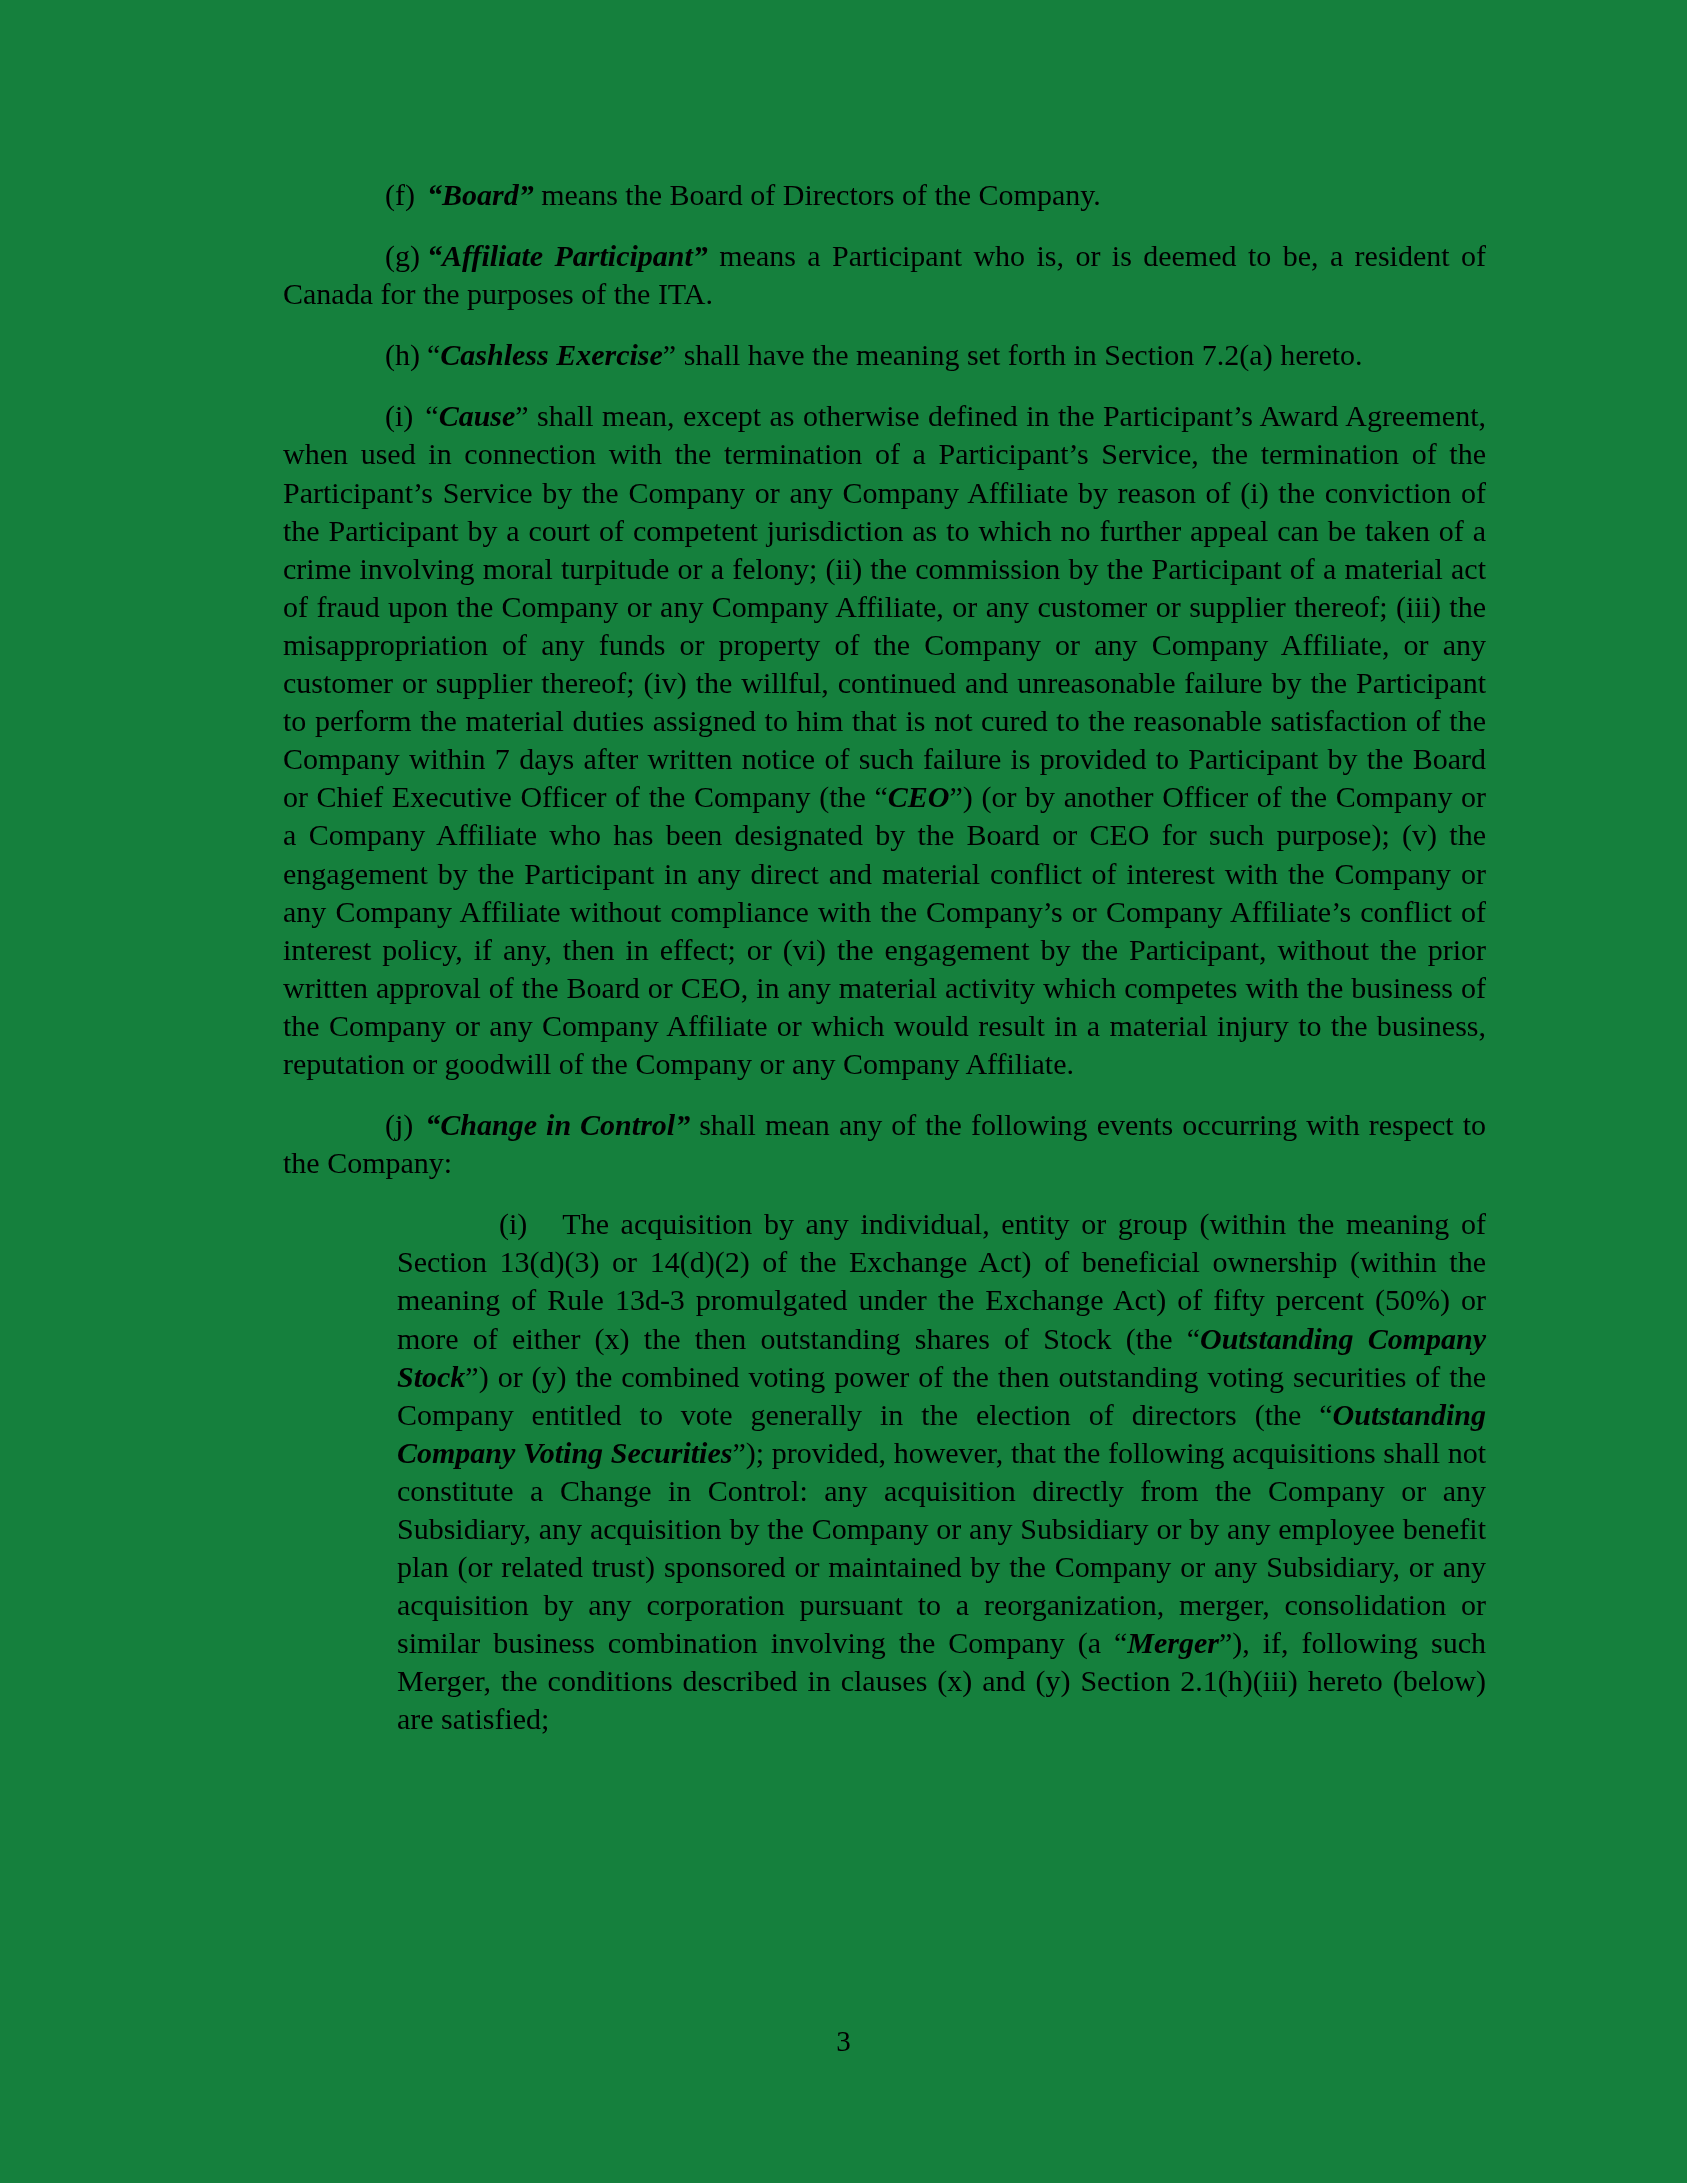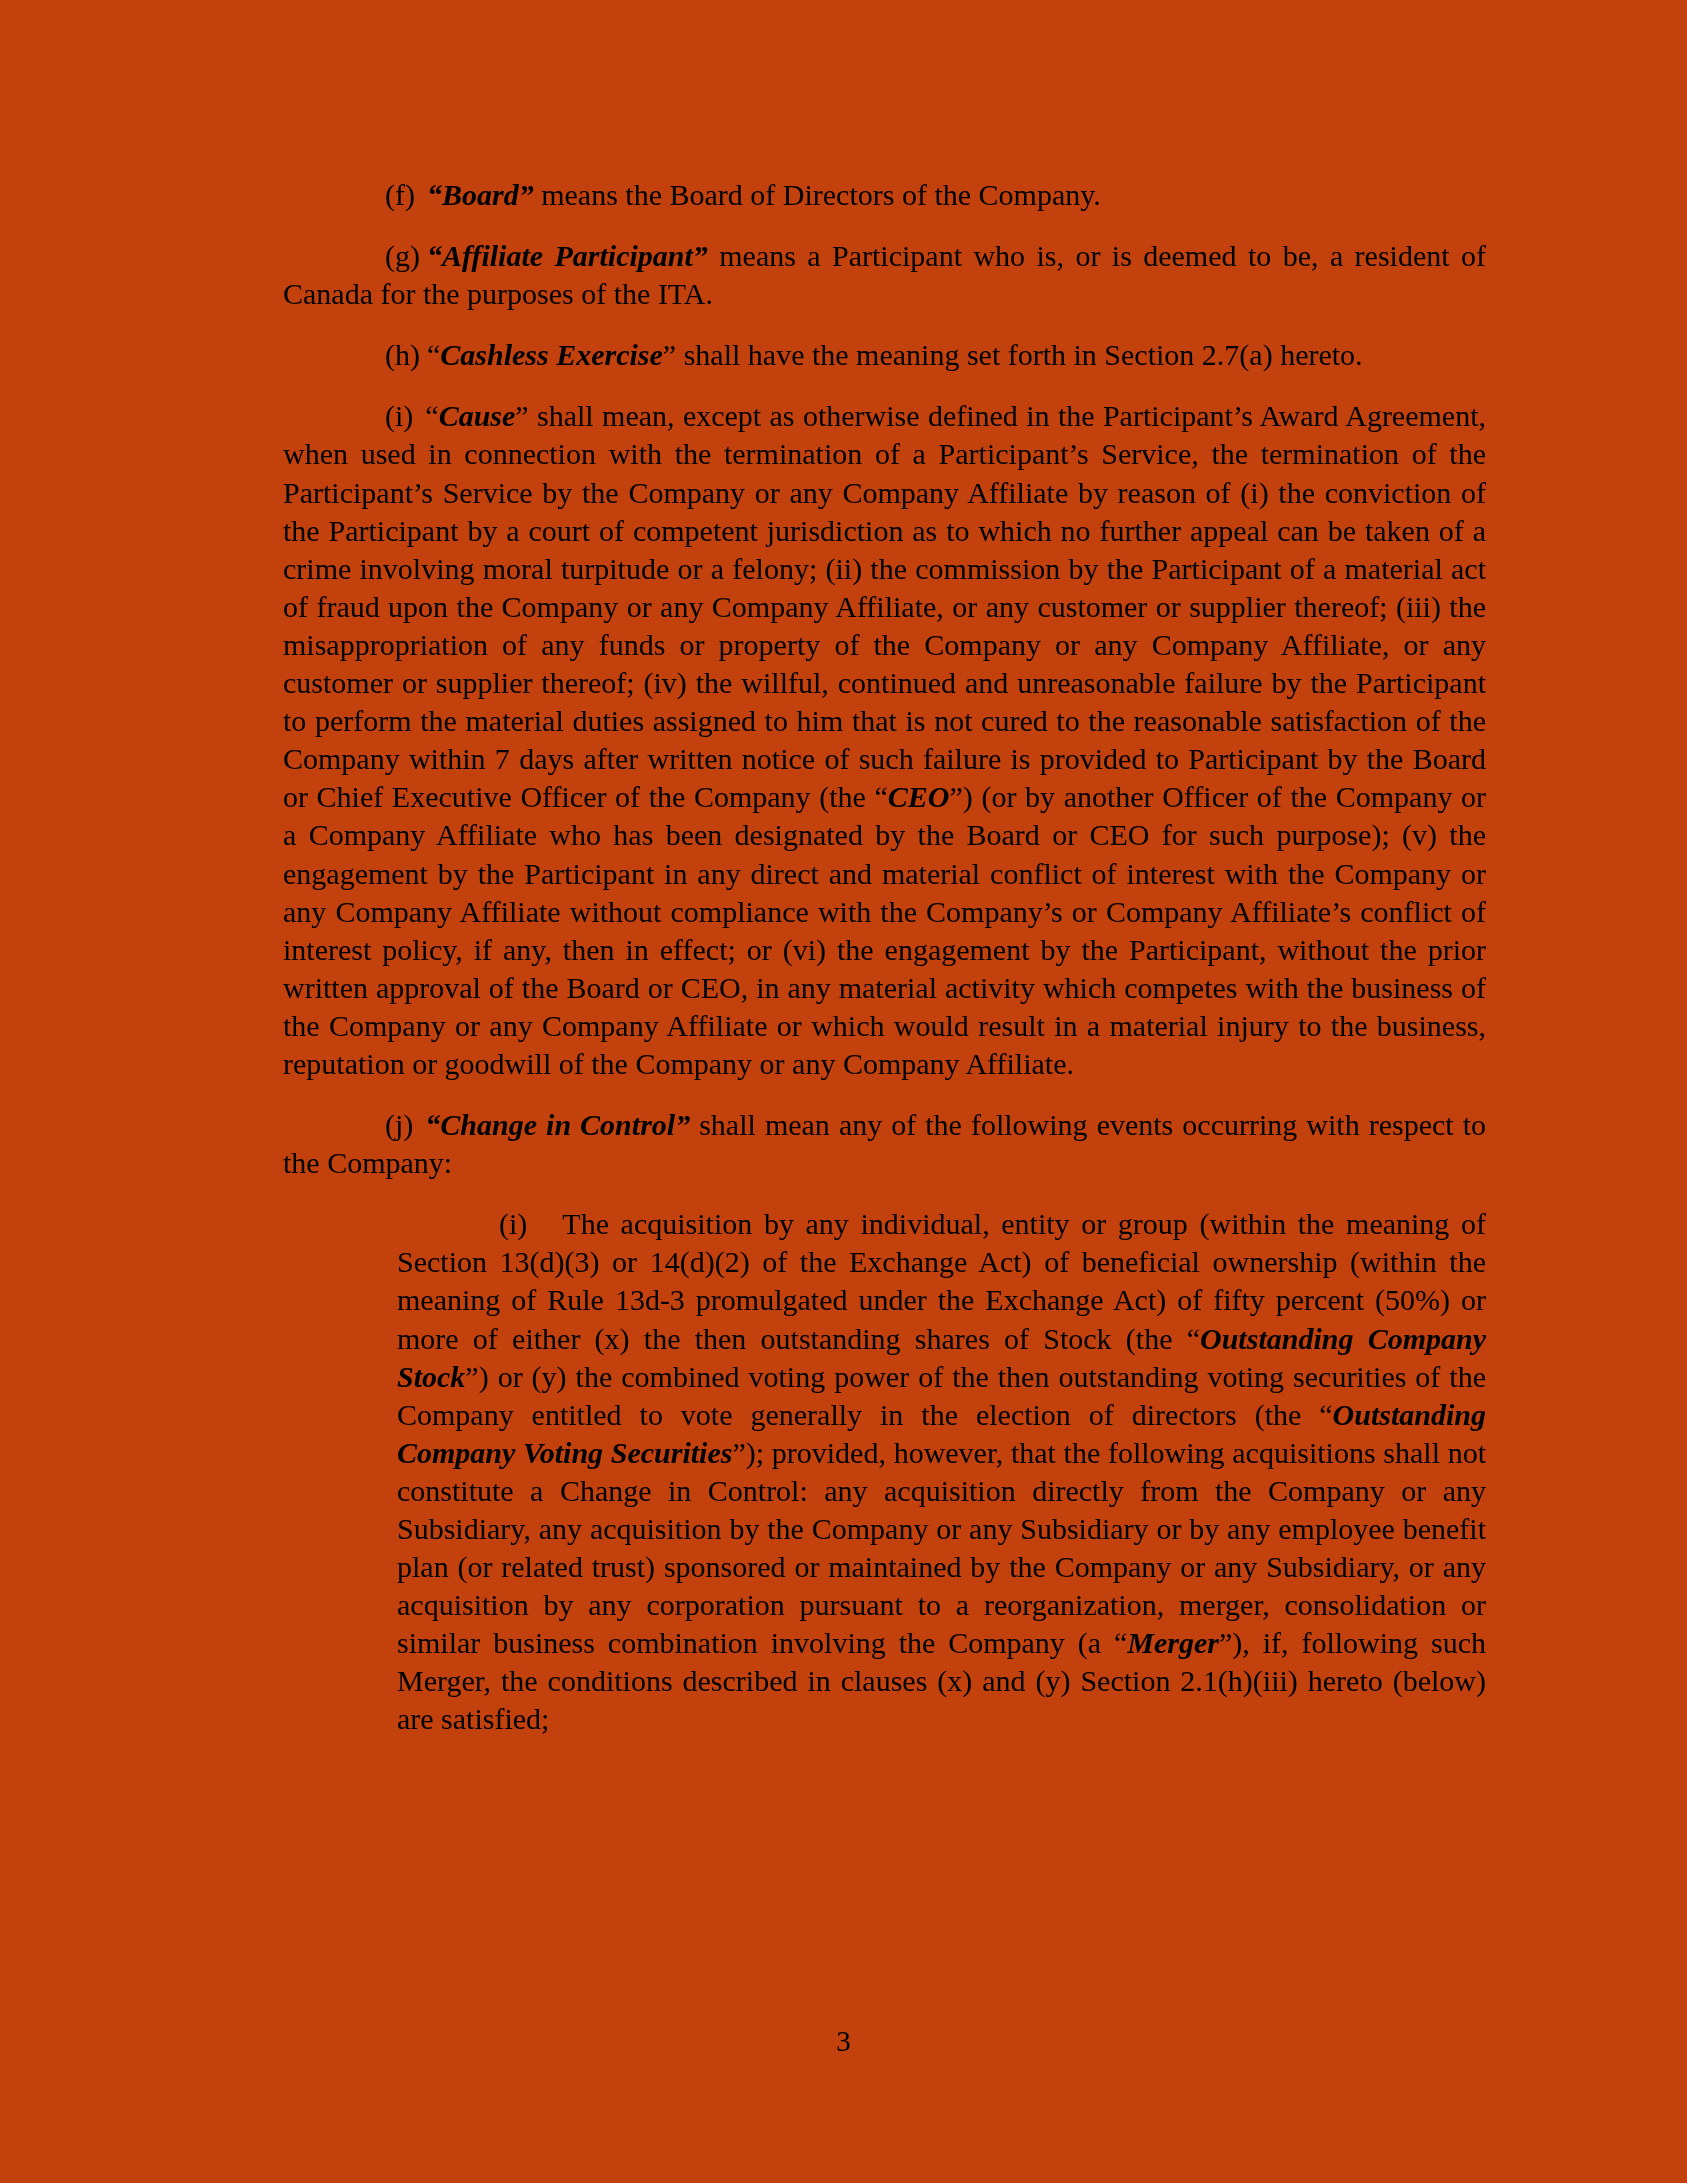--- a/index.html
+++ b/index.html
@@ -15,21 +15,21 @@
     color: #000000;
     position: relative;
     overflow: hidden;
   }
   .page {
     position: absolute;
     top: 0;
     left: 0;
     width: 1687px;
     height: 2183px;
-    background: #c2410c;
+    background: #15803d;
     box-sizing: border-box;
   }
   .content {
     position: absolute;
     left: 283px;
     top: 176px;
     width: 1203px;
   }
   .para {
     text-align: justify;
@@ -84,21 +84,21 @@
 <body>
 
 <div class="page">
 
   <div class="content">
 
     <p class="para indent"><span>(f)</span><span class="gap-lead"></span><span class="defterm">“Board”</span><span> means the Board of Directors of the Company.</span></p>
 
     <p class="para indent"><span>(g)</span><span class="gap-sm"></span><span class="defterm">“Affiliate Participant”</span><span> means a Participant who is, or is deemed to be, a resident of Canada for the purposes of the ITA.</span></p>
 
-    <p class="para indent"><span>(h)</span><span class="gap-sm"></span><span>“</span><span class="defterm">Cashless Exercise</span><span>”</span><span> shall have the meaning set forth in Section 2.7(a) hereto.</span></p>
+    <p class="para indent"><span>(h)</span><span class="gap-sm"></span><span>“</span><span class="defterm">Cashless Exercise</span><span>”</span><span> shall have the meaning set forth in Section 7.2(a) hereto.</span></p>
 
     <p class="para indent"><span>(i)</span><span class="gap-lead"></span><span>“</span><span class="defterm">Cause</span><span>”</span><span> shall mean, except as otherwise defined in the Participant’s Award Agreement, when used in connection with the termination of a Participant’s Service, the termination of the Participant’s Service by the Company or any Company Affiliate by reason of (i) the conviction of the Participant by a court of competent jurisdiction as to which no further appeal can be taken of a crime involving moral turpitude or a felony; (ii) the commission by the Participant of a material act of fraud upon the Company or any Company Affiliate, or any customer or supplier thereof; (iii) the misappropriation of any funds or property of the Company or any Company Affiliate, or any customer or supplier thereof; (iv) the willful, continued and unreasonable failure by the Participant to perform the material duties assigned to him that is not cured to the reasonable satisfaction of the Company within 7 days after written notice of such failure is provided to Participant by the Board or Chief Executive Officer of the Company (the “</span><span class="defterm">CEO</span><span>”) (or by another Officer of the Company or a Company Affiliate who has been designated by the Board or CEO for such purpose); (v) the engagement by the Participant in any direct and material conflict of interest with the Company or any Company Affiliate without compliance with the Company’s or Company Affiliate’s conflict of interest policy, if any, then in effect; or (vi) the engagement by the Participant, without the prior written approval of the Board or CEO, in any material activity which competes with the business of the Company or any Company Affiliate or which would result in a material injury to the business, reputation or goodwill of the Company or any Company Affiliate.</span></p>
 
     <p class="para indent"><span>(j)</span><span class="gap-lead"></span><span class="defterm">“Change in Control”</span><span> shall mean any of the following events occurring with respect to the Company:</span></p>
 
     <p class="subpara"><span>(i)</span><span class="gap-tab"></span><span>The acquisition by any individual, entity or group (within the meaning of Section 13(d)(3) or 14(d)(2) of the Exchange Act) of beneficial ownership (within the meaning of Rule 13d-3 promulgated under the Exchange Act) of fifty percent (50%) or more of either (x) the then outstanding shares of Stock (the “</span><span class="defterm">Outstanding Company Stock</span><span>”) or (y) the combined voting power of the then outstanding voting securities of the Company entitled to vote generally in the election of directors (the “</span><span class="defterm">Outstanding Company Voting Securities</span><span>”); provided, however, that the following acquisitions shall not constitute a Change in Control:  any acquisition directly from the Company or any Subsidiary, any acquisition by the Company or any Subsidiary or by any employee benefit plan (or related trust) sponsored or maintained by the Company or any Subsidiary, or  any acquisition by any corporation pursuant to a reorganization, merger, consolidation or similar business combination involving the Company (a “</span><span class="defterm">Merger</span><span>”), if, following such Merger, the conditions described in clauses (x) and (y) Section 2.1(h)(iii) hereto (below) are satisfied;</span></p>
 
   </div>
 
   <div class="page-number">3</div>

